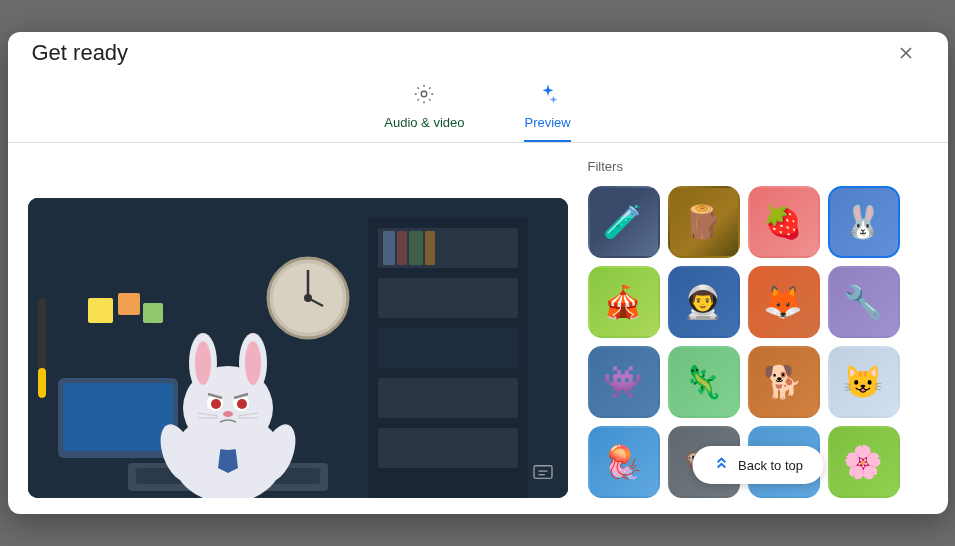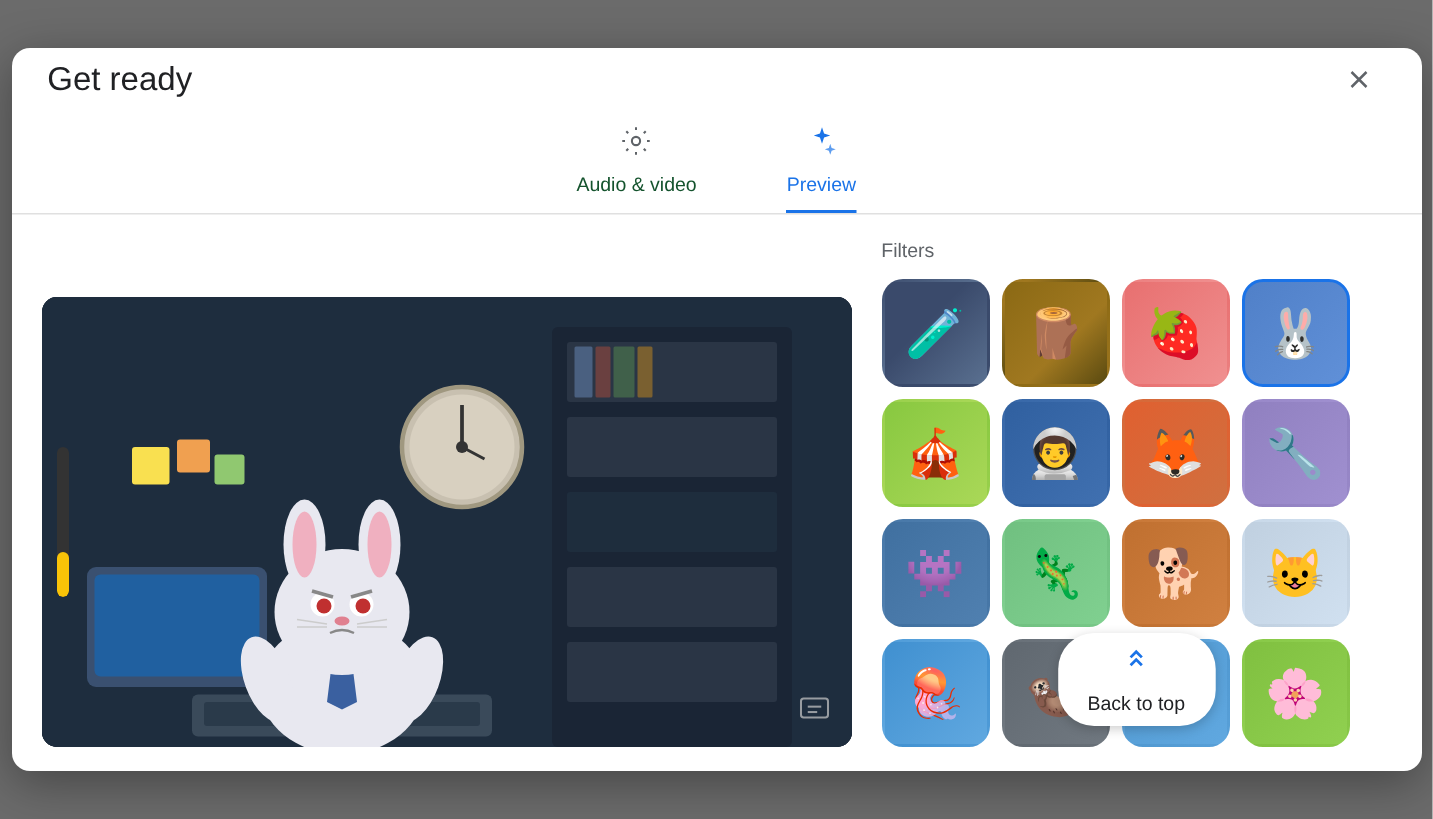--- a/index.html
+++ b/index.html
@@ -193,21 +193,20 @@
       padding: 8px 20px;
       display: flex;
       align-items: center;
       gap: 8px;
       font-size: 13px;
       font-weight: 500;
       color: #202124;
       cursor: pointer;
       box-shadow: 0 2px 8px rgba(0,0,0,0.2);
       white-space: nowrap;
-      flex-direction: column;
     }
     .back-to-top-icon {
       color: #1a73e8;
       font-size: 16px;
     }
     
     .f1 { background: linear-gradient(135deg, #3a4a6b 40%, #5a7090 100%); }
     .f2 { background: linear-gradient(135deg, #8b6914 0%, #a07820 60%, #5a4a10 100%); }
     .f3 { background: linear-gradient(135deg, #e87070 0%, #f09090 100%); }
     .f4 { background: linear-gradient(135deg, #5080c8 0%, #6090d8 100%); }

